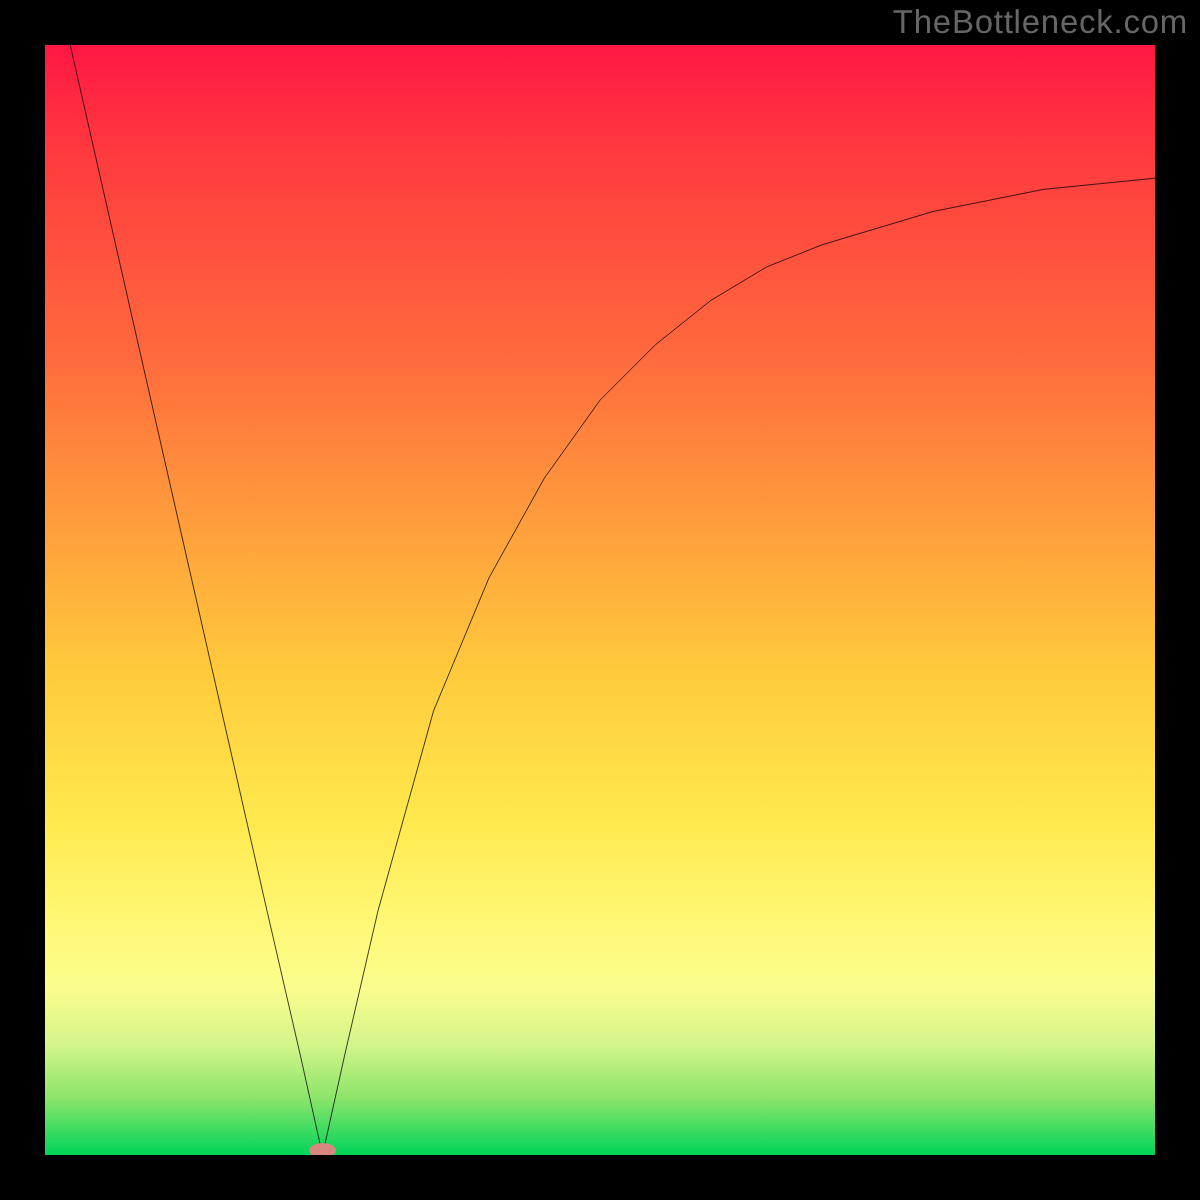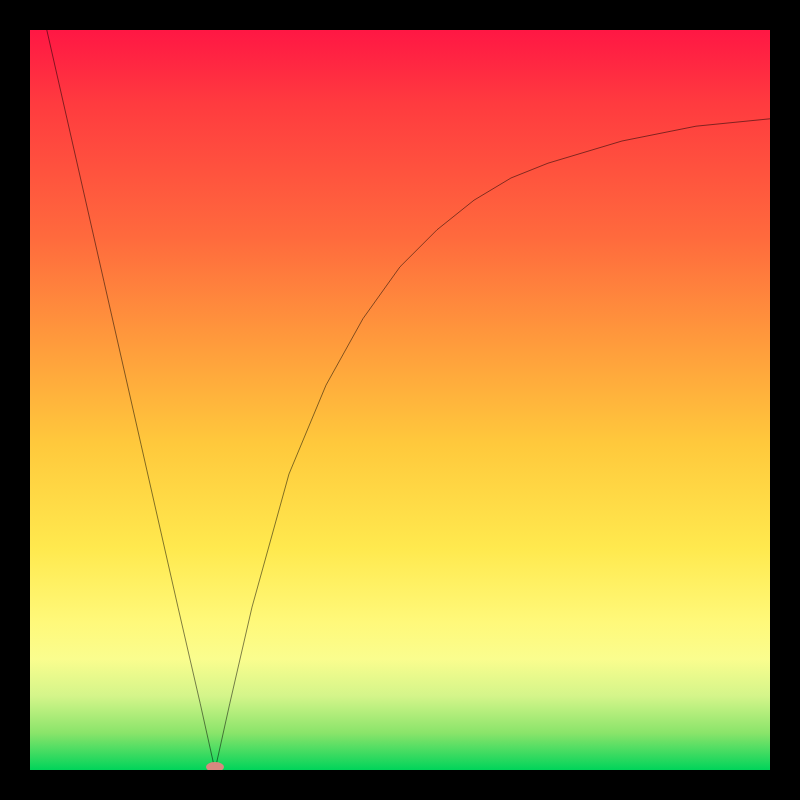--- a/index.html
+++ b/index.html
@@ -71,20 +71,21 @@
     border-radius: 50%;
     background: #d98880;
     transform: translate(-50%, -50%);
   }
 </style>
 </head>
 <body>
 
 <div class="frame">
 
+  <div class="watermark">TheBottleneck.com</div>
 
   <div class="plot-area">
     <div class="gradient-bg"></div>
 
     <svg class="curve" viewBox="0 0 100 100" preserveAspectRatio="none">
       <path id="curve-path" d="M0.00 -10.00 L5.00 12.00 L10.00 34.00 L15.00 56.00 L20.00 78.00 L23.00 91.00 L25.00 100.00 L27.00 91.00 L30.00 78.00 L35.00 60.00 L40.00 48.00 L45.00 39.00 L50.00 32.00 L55.00 27.00 L60.00 23.00 L65.00 20.00 L70.00 18.00 L75.00 16.50 L80.00 15.00 L85.00 14.00 L90.00 13.00 L95.00 12.50 L100.00 12.00" fill="none" stroke="#000" stroke-width="0.5" vector-effect="non-scaling-stroke"></path>
     </svg>
 
     <div id="min-dot" class="minimum-dot" style="left: 185px; top: 737px;"></div>
   </div>

